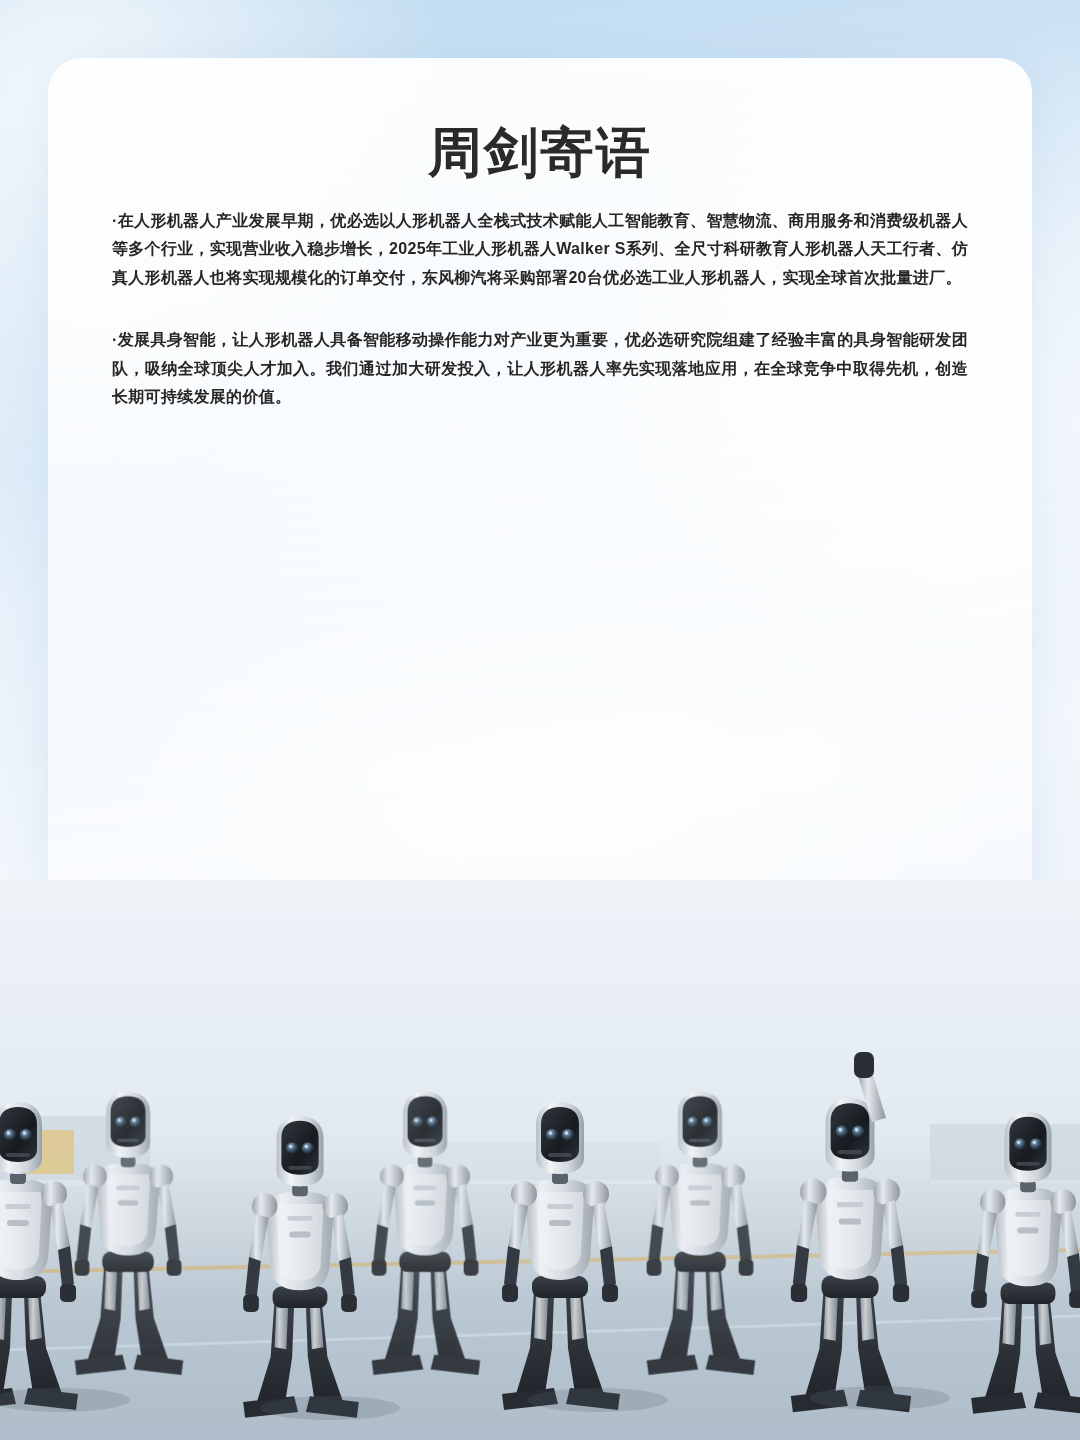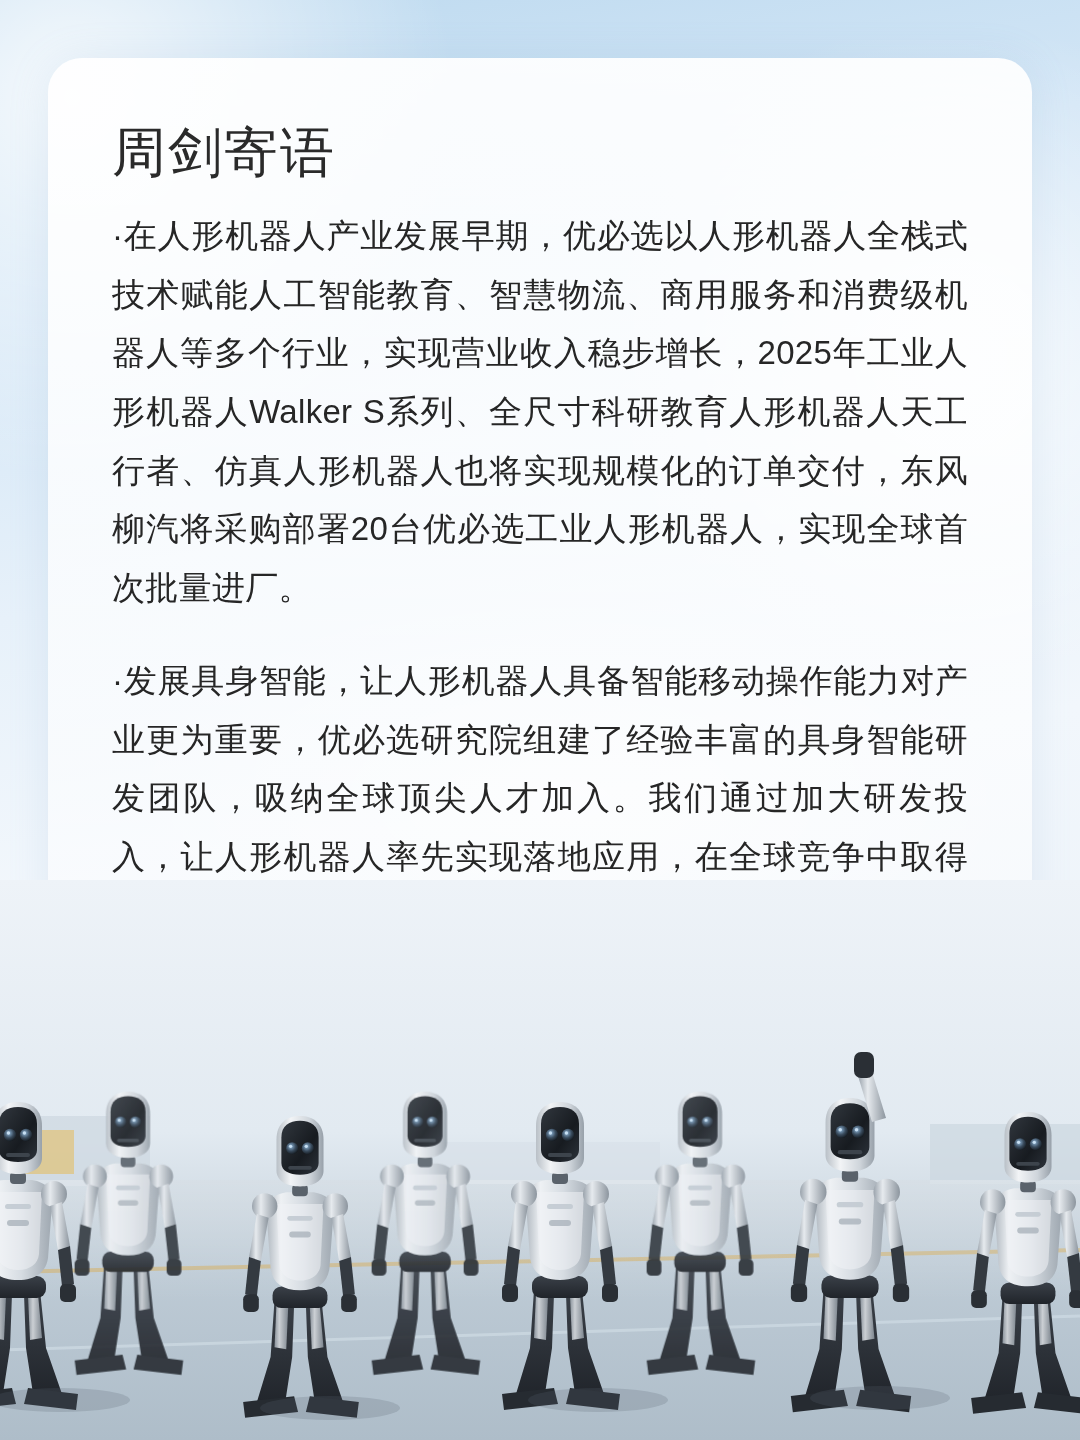--- a/index.html
+++ b/index.html
@@ -62,38 +62,38 @@
     background: linear-gradient(180deg, rgba(255,255,255,0.92) 0%, rgba(255,255,255,0.80) 30%, rgba(255,255,255,0.55) 62%, rgba(255,255,255,0.18) 82%, rgba(255,255,255,0.02) 100%);
     box-shadow: 0 2px 40px rgba(120, 160, 200, 0.16);
     overflow: hidden;
   }
   .card-inner {
     padding: 50px 64px 0 64px;
   }
 
   .title {
     margin: 0;
-    text-align: left;
+    text-align: center;
     font-size: 54px;
     line-height: 1.2;
-    font-weight: 400;
+    font-weight: 700;
     letter-spacing: 2px;
     color: #2a2a2a;
     padding-top: 12px;
     padding-bottom: 22px;
   }
 
   .para {
     margin: 0 0 34px 0;
-    font-size: 33px;
+    font-size: 16px;
     line-height: 1.78;
     color: #262626;
     text-align: justify;
     letter-spacing: 0.3px;
-    font-weight: 400;
+    font-weight: 700;
     text-indent: 0;
   }
   .para:last-child { margin-bottom: 0; }
 
   
   .photo {
     position: absolute;
     left: 0;
     bottom: 0;
     width: 1080px;

